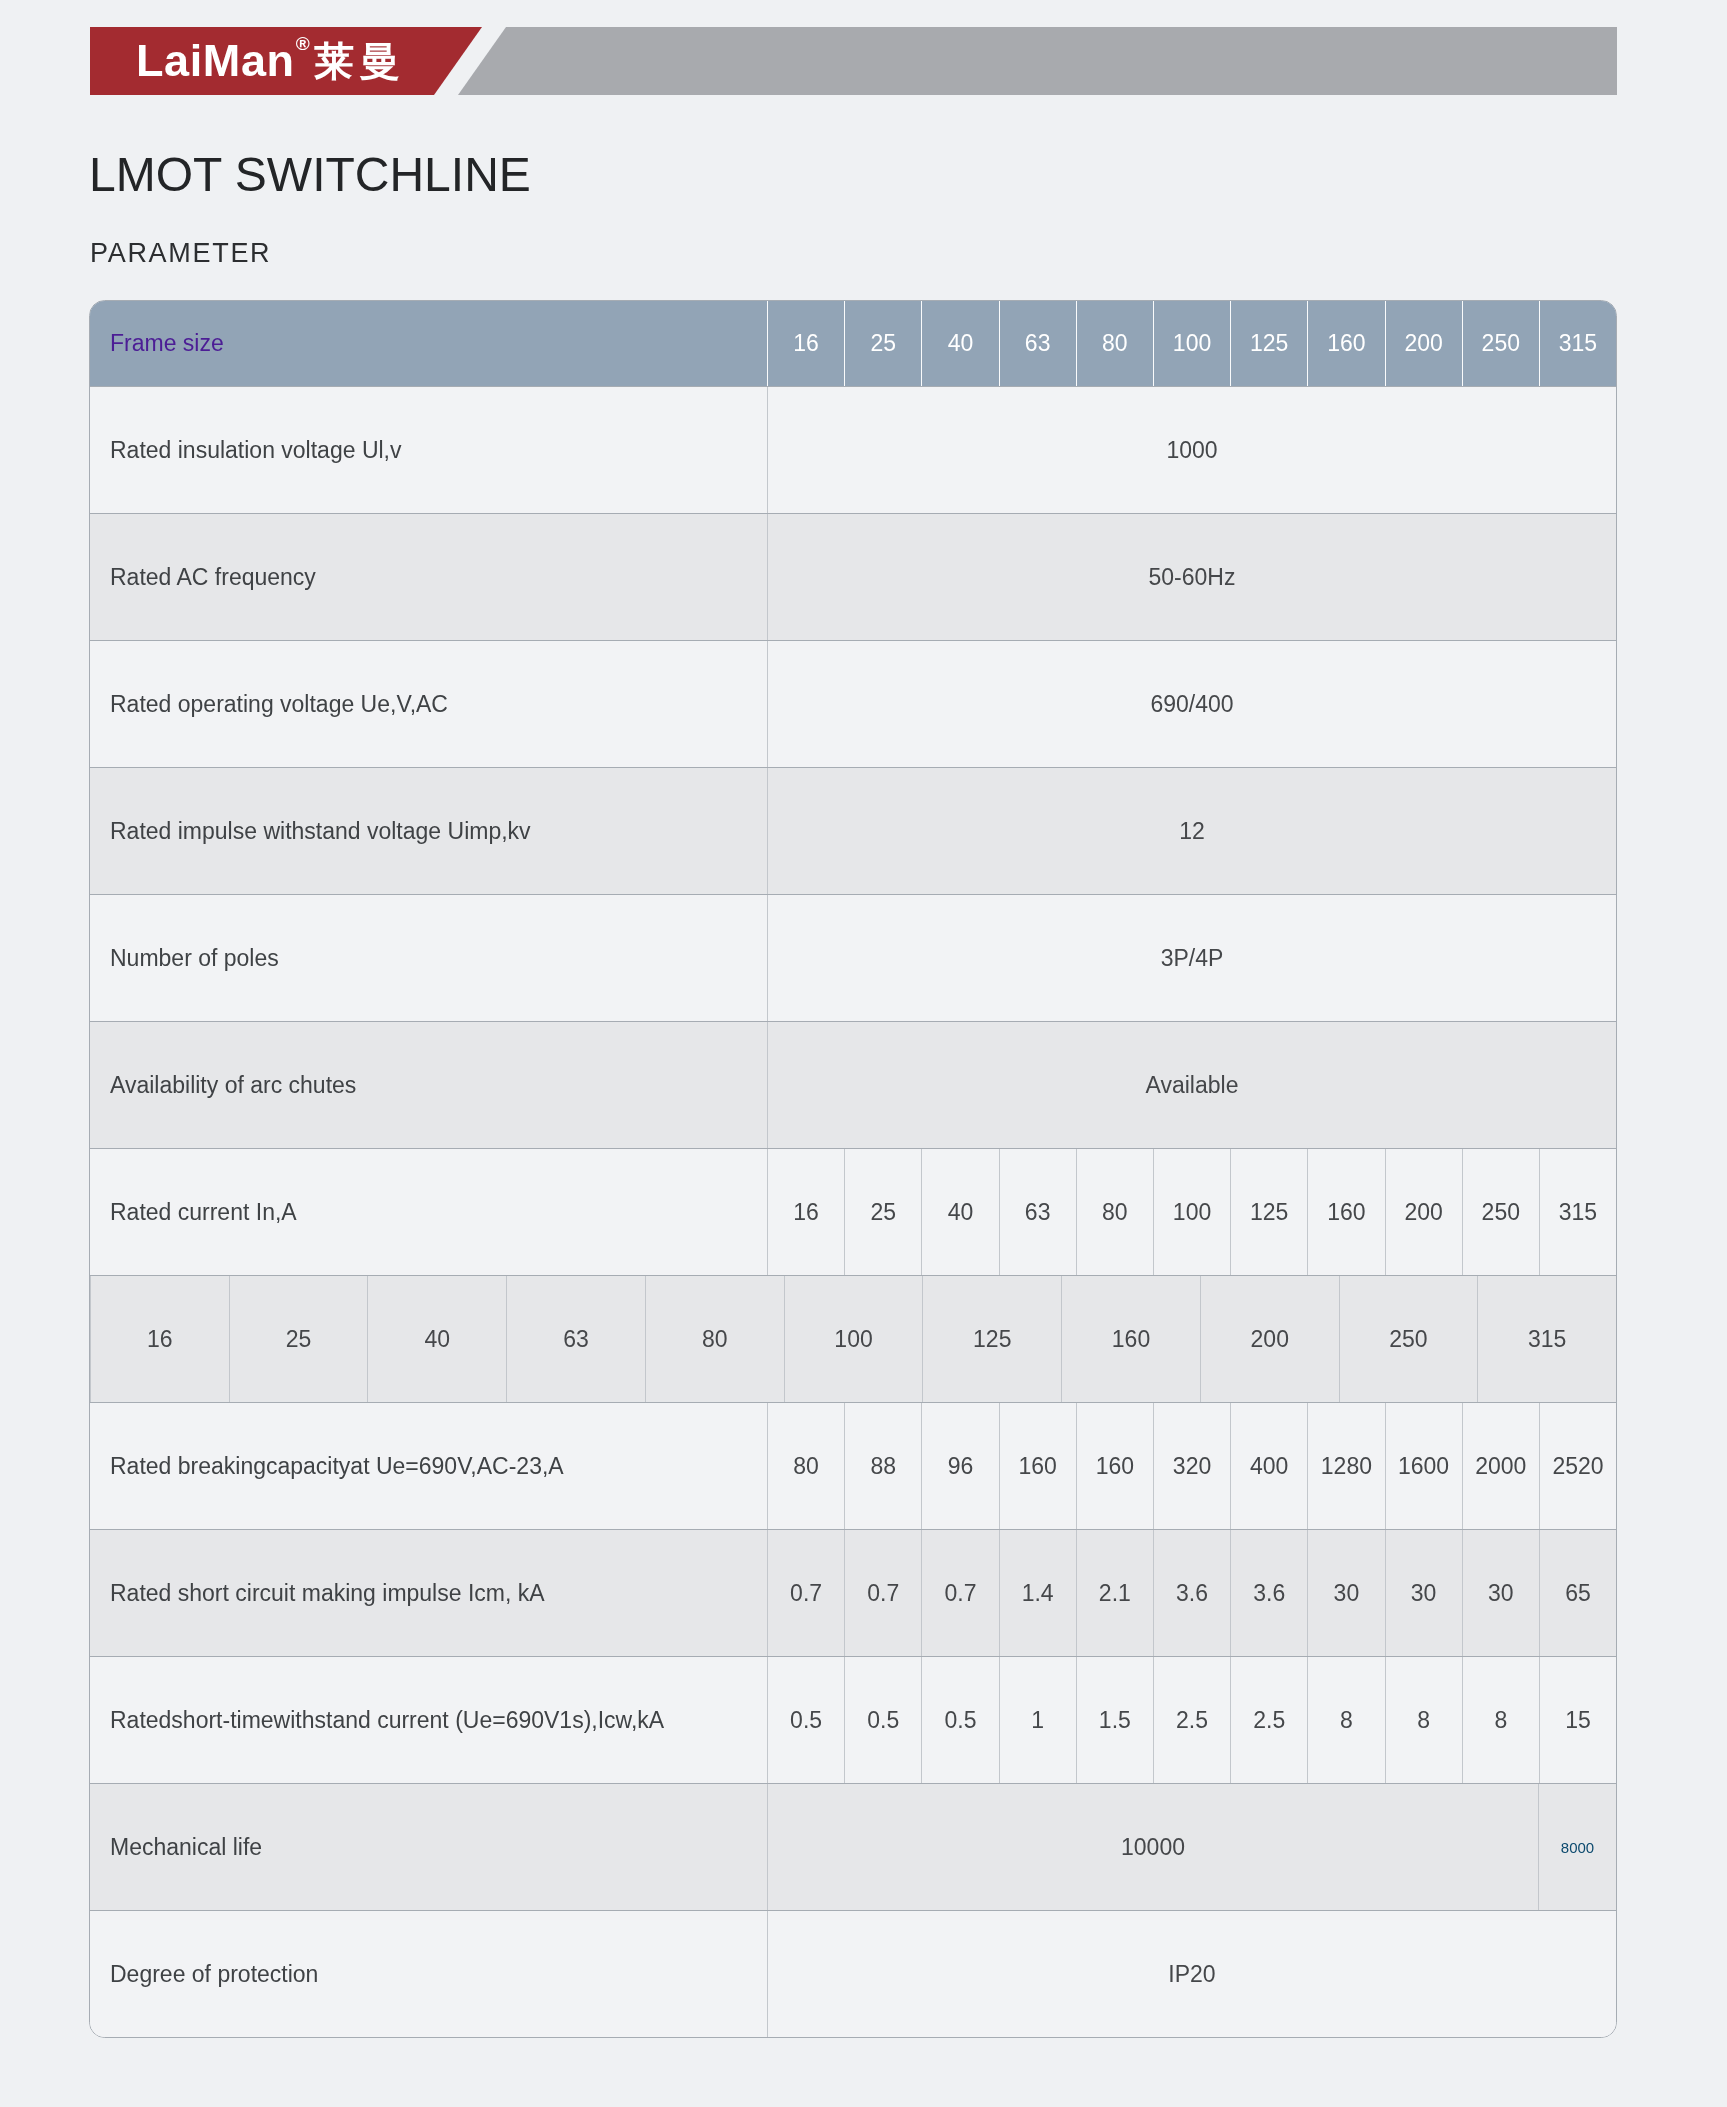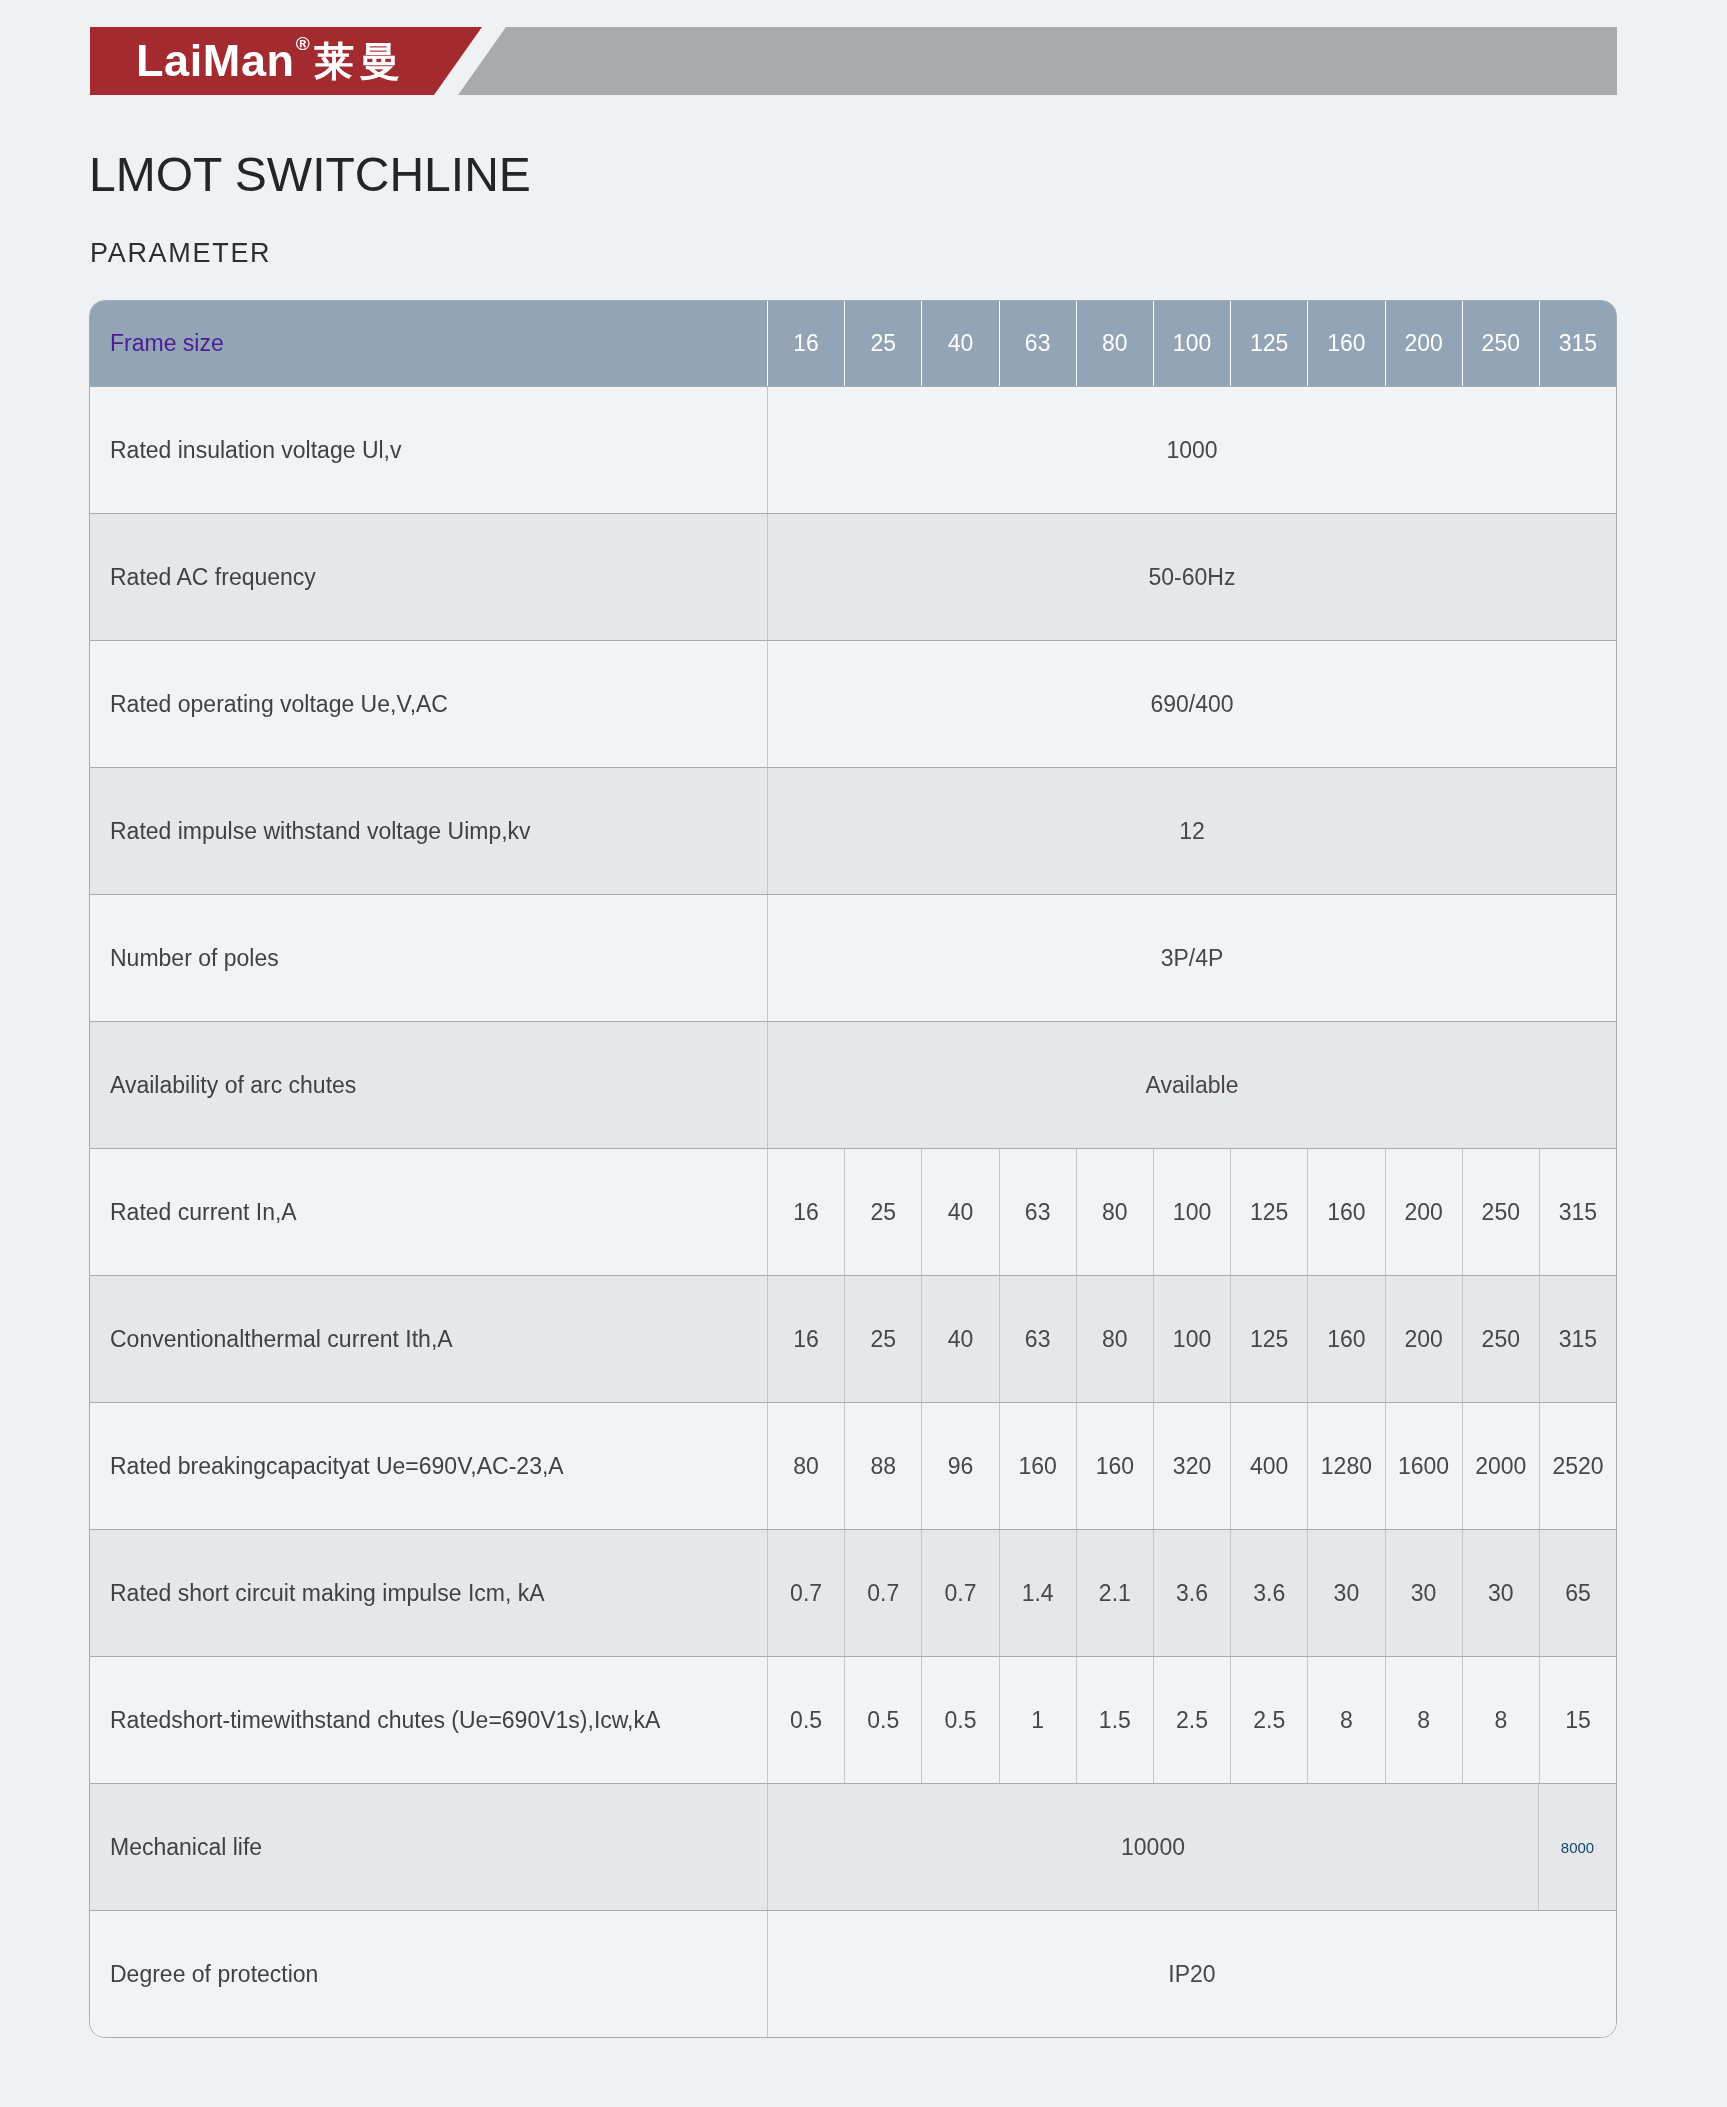--- a/index.html
+++ b/index.html
@@ -171,21 +171,20 @@
             <div class="cell">80</div>
             <div class="cell">100</div>
             <div class="cell">125</div>
             <div class="cell">160</div>
             <div class="cell">200</div>
             <div class="cell">250</div>
             <div class="cell">315</div>
           </div>
         </div>
         <div class="row dark">
-          <div class="row-label">Conventionalthermal current Ith,A</div>
           <div class="row-values">
             <div class="cell">16</div>
             <div class="cell">25</div>
             <div class="cell">40</div>
             <div class="cell">63</div>
             <div class="cell">80</div>
             <div class="cell">100</div>
             <div class="cell">125</div>
             <div class="cell">160</div>
             <div class="cell">200</div>
@@ -219,21 +218,21 @@
             <div class="cell">2.1</div>
             <div class="cell">3.6</div>
             <div class="cell">3.6</div>
             <div class="cell">30</div>
             <div class="cell">30</div>
             <div class="cell">30</div>
             <div class="cell">65</div>
           </div>
         </div>
         <div class="row light">
-          <div class="row-label">Ratedshort-timewithstand chutes (Ue=690V1s),Icw,kA</div>
+          <div class="row-label">Ratedshort-timewithstand current (Ue=690V1s),Icw,kA</div>
           <div class="row-values">
             <div class="cell">0.5</div>
             <div class="cell">0.5</div>
             <div class="cell">0.5</div>
             <div class="cell">1</div>
             <div class="cell">1.5</div>
             <div class="cell">2.5</div>
             <div class="cell">2.5</div>
             <div class="cell">8</div>
             <div class="cell">8</div>

